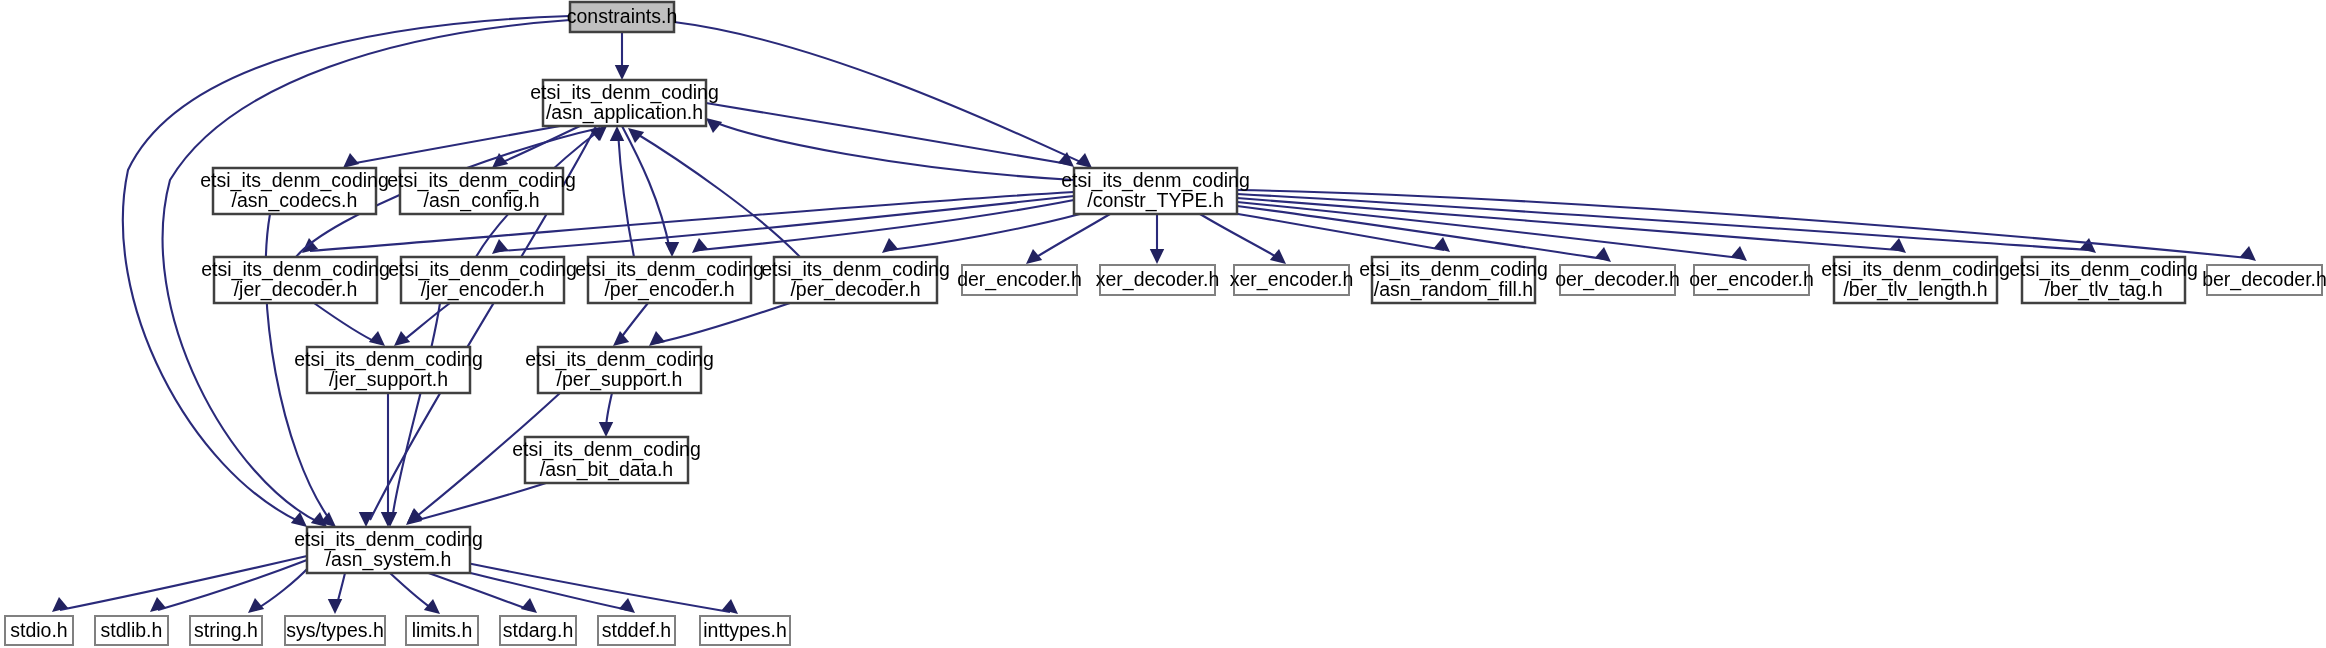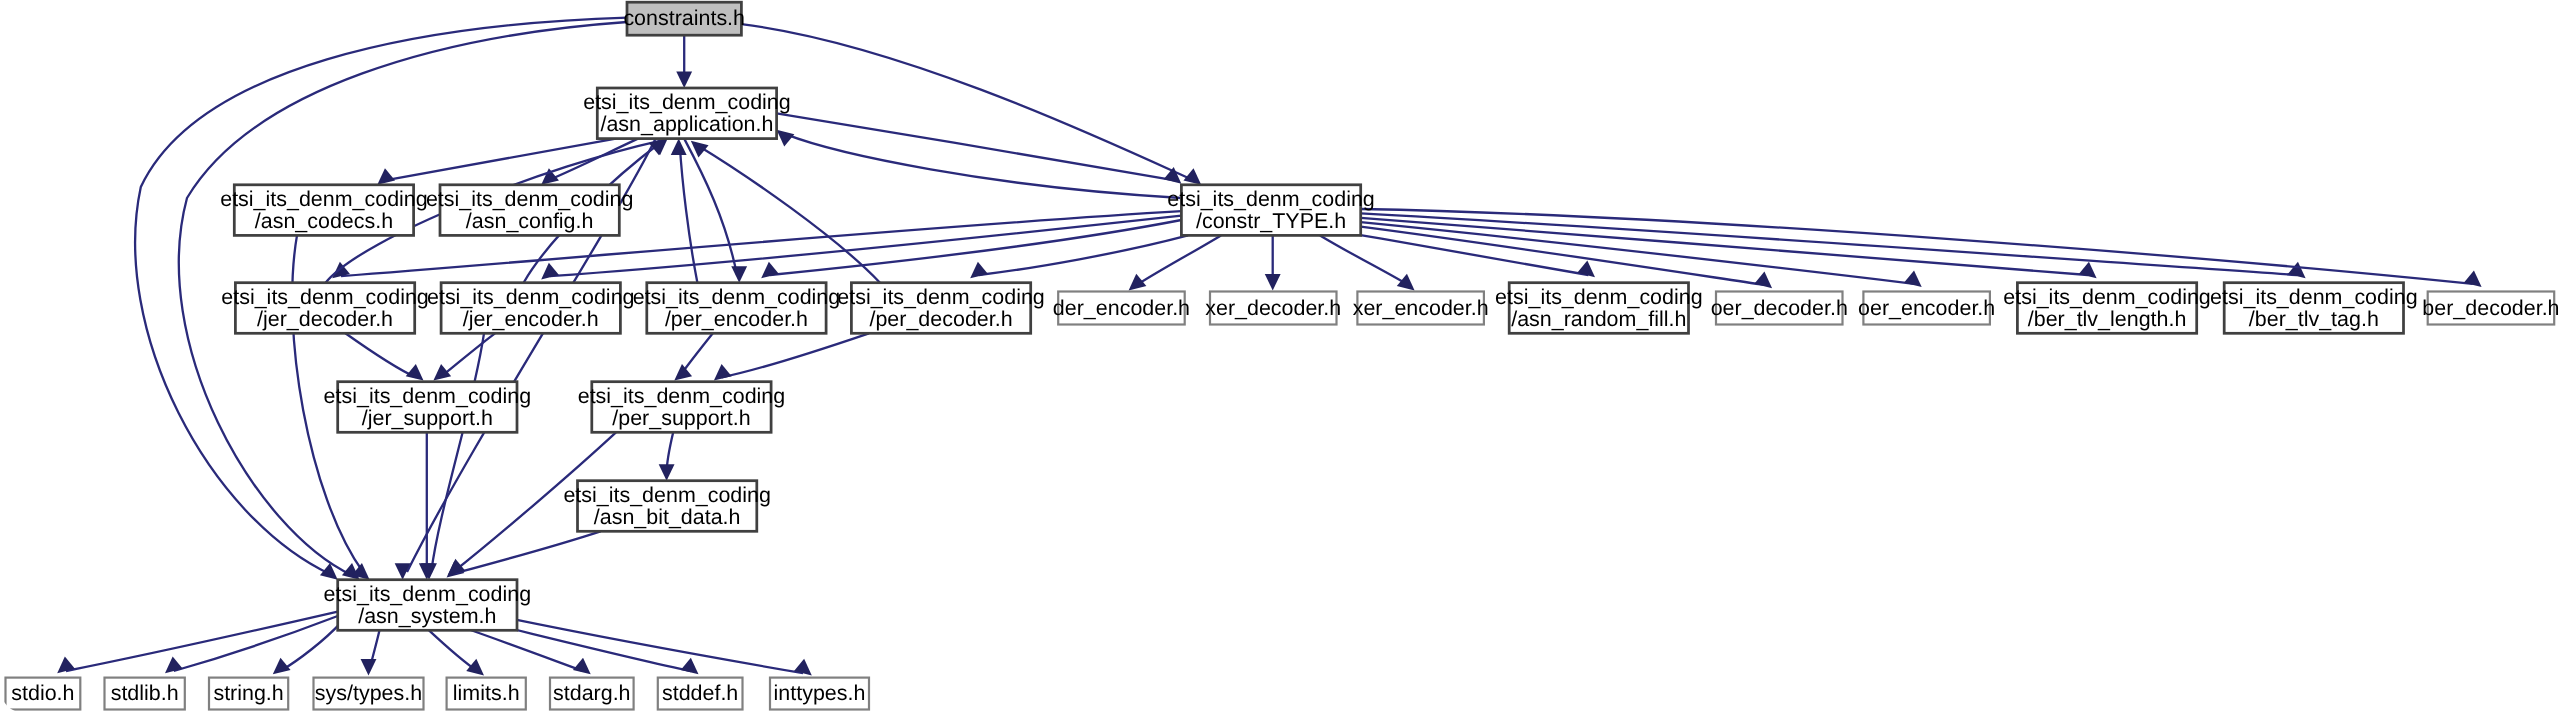--- a/index.html
+++ b/index.html
@@ -10,21 +10,20 @@
   }
   body {
     font-family: "Liberation Sans", sans-serif;
   }
   #graph-root {
     position: relative;
     width: 2326px;
     height: 648px;
     background: #ffffff;
     overflow: hidden;
-    border-radius: 22px;
   }
   svg#dep-graph {
     display: block;
     width: 2326px;
     height: 648px;
   }
   .node-box {
     fill: #ffffff;
     stroke: #808080;
     stroke-width: 2;

